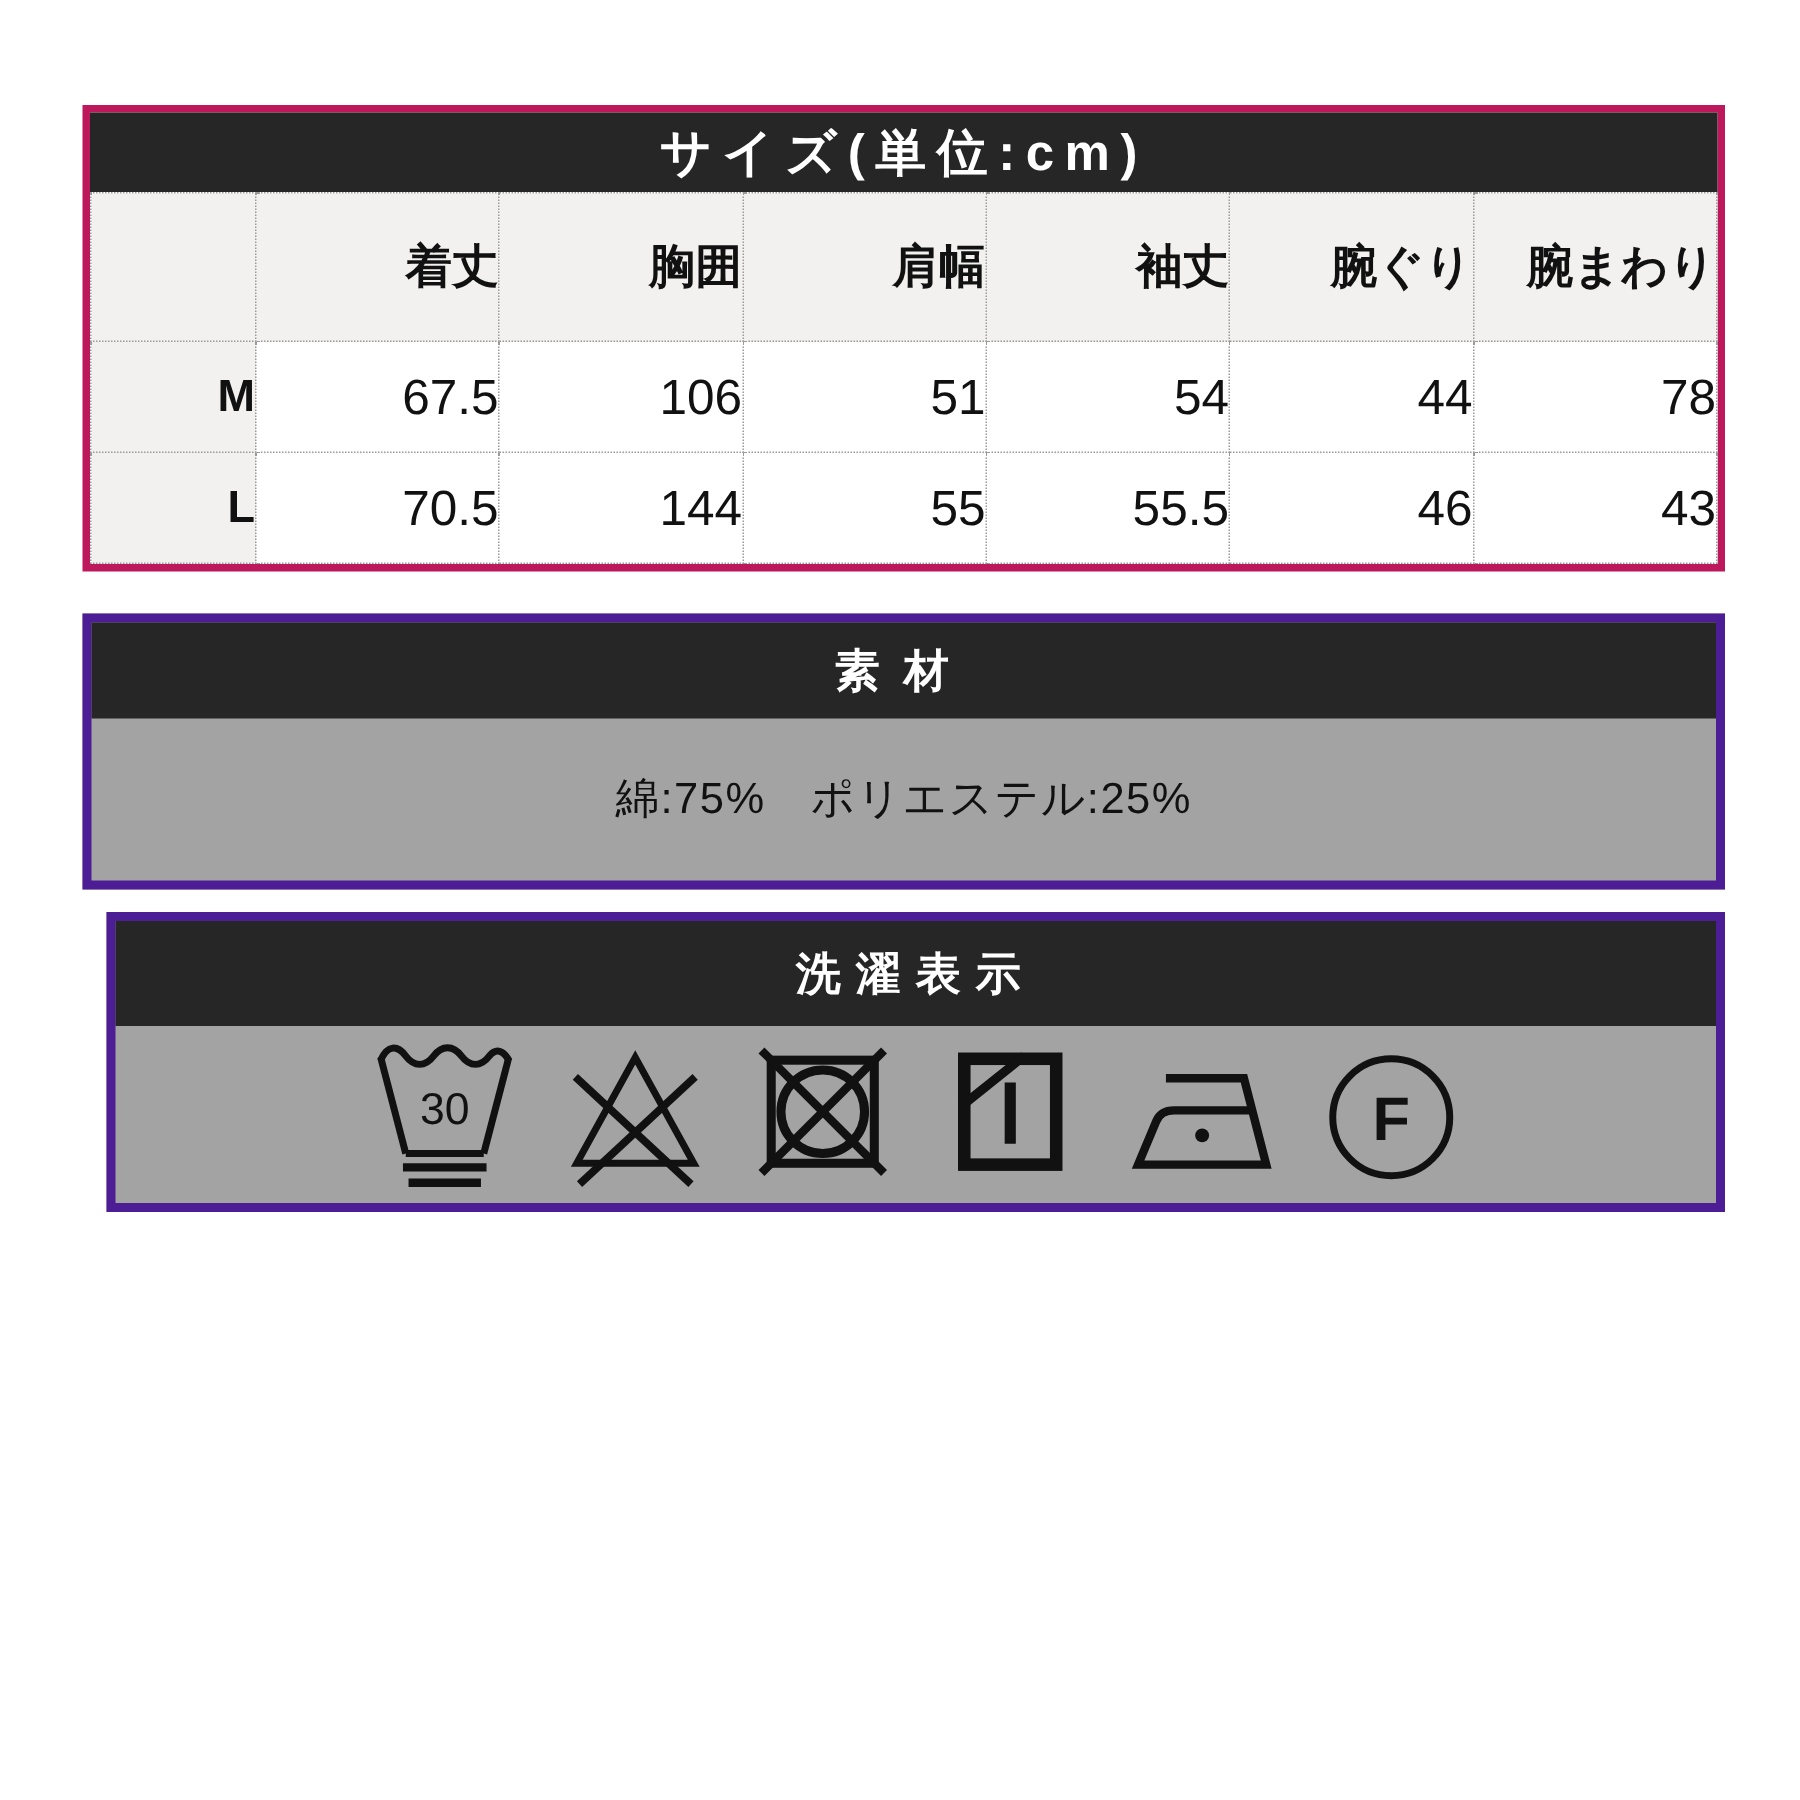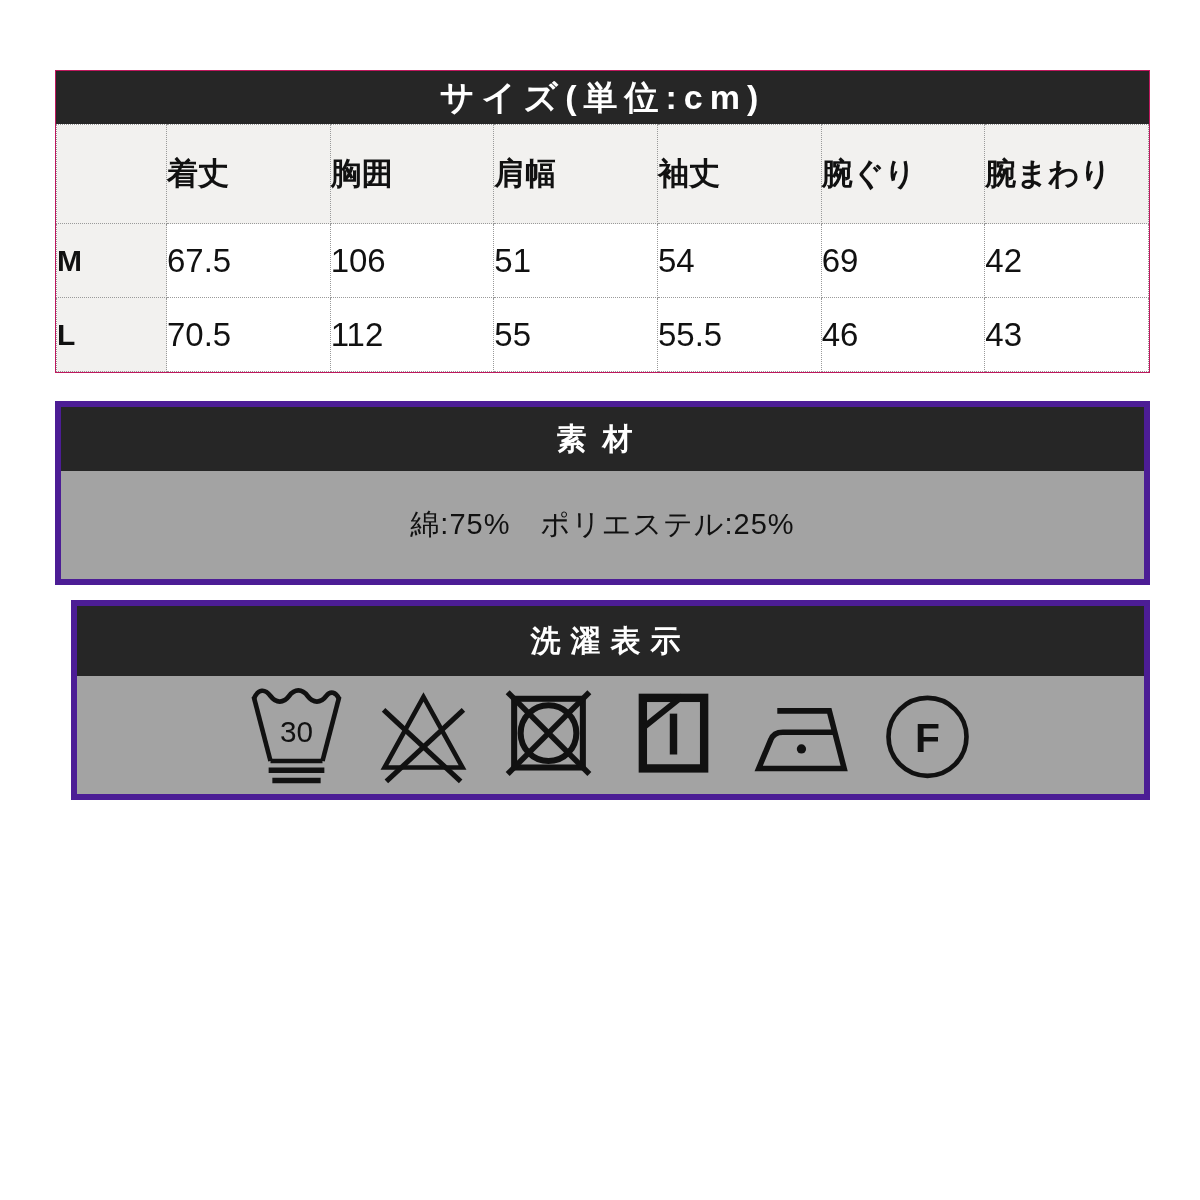--- a/index.html
+++ b/index.html
@@ -10,24 +10,24 @@
     color: #111111; overflow: hidden;
   }
   .page { width: 1095px; margin-left: 55px; padding-top: 70px; }
 
   .black-bar {
     background: #262626; color: #ffffff; font-weight: bold;
     display: flex; align-items: center; justify-content: center;
   }
   .title-bar { height: 53px; font-size: 34px; letter-spacing: 7px; }
 
-  .size-section { border: 1px solid #be185d; }
+  .size-section { border: 5px solid #be185d; }
   .size-table { width: 100%; border-collapse: collapse; table-layout: fixed; }
   .size-table th, .size-table td {
-    border: 1px dotted #9a9a9a; text-align: left; vertical-align: middle;
+    border: 1px dotted #9a9a9a; text-align: right; vertical-align: middle;
     padding: 0;
   }
   .size-table thead tr { height: 99px; }
   .size-table thead th { background: #f2f1ef; font-size: 31px; font-weight: bold; }
   .size-table tbody tr { height: 74px; }
   .size-table tbody th { background: #f2f1ef; font-size: 30px; font-weight: bold; }
   .size-table td { font-size: 33px; font-weight: normal; background: #ffffff; }
 
   .notes { margin: 26px 0 0 33px; width: 952px; }
   .notes p {
@@ -80,27 +80,27 @@
           <th>腕まわり</th>
         </tr>
       </thead>
       <tbody>
         <tr>
           <th>M</th>
           <td>67.5</td>
           <td>106</td>
           <td>51</td>
           <td>54</td>
-          <td>69</td>
-          <td>42</td>
+          <td>44</td>
+          <td>78</td>
         </tr>
         <tr>
           <th>L</th>
           <td>70.5</td>
-          <td>112</td>
+          <td>144</td>
           <td>55</td>
           <td>55.5</td>
           <td>46</td>
           <td>43</td>
         </tr>
       </tbody>
     </table>
   </section>
 
 

